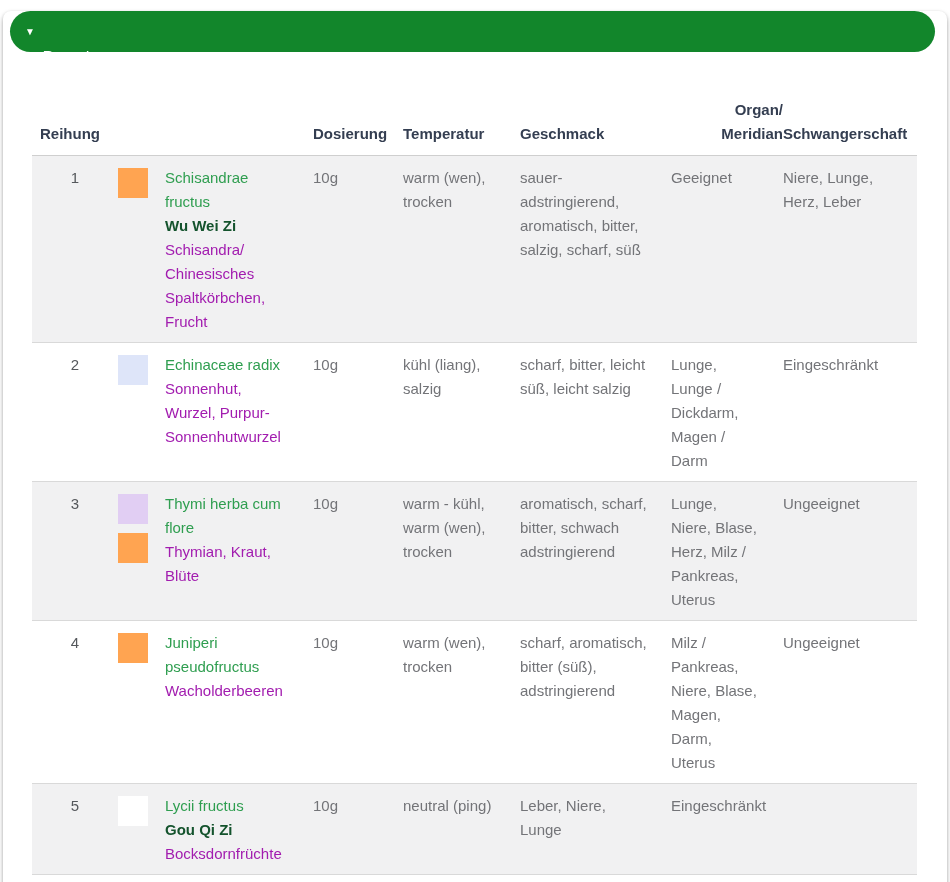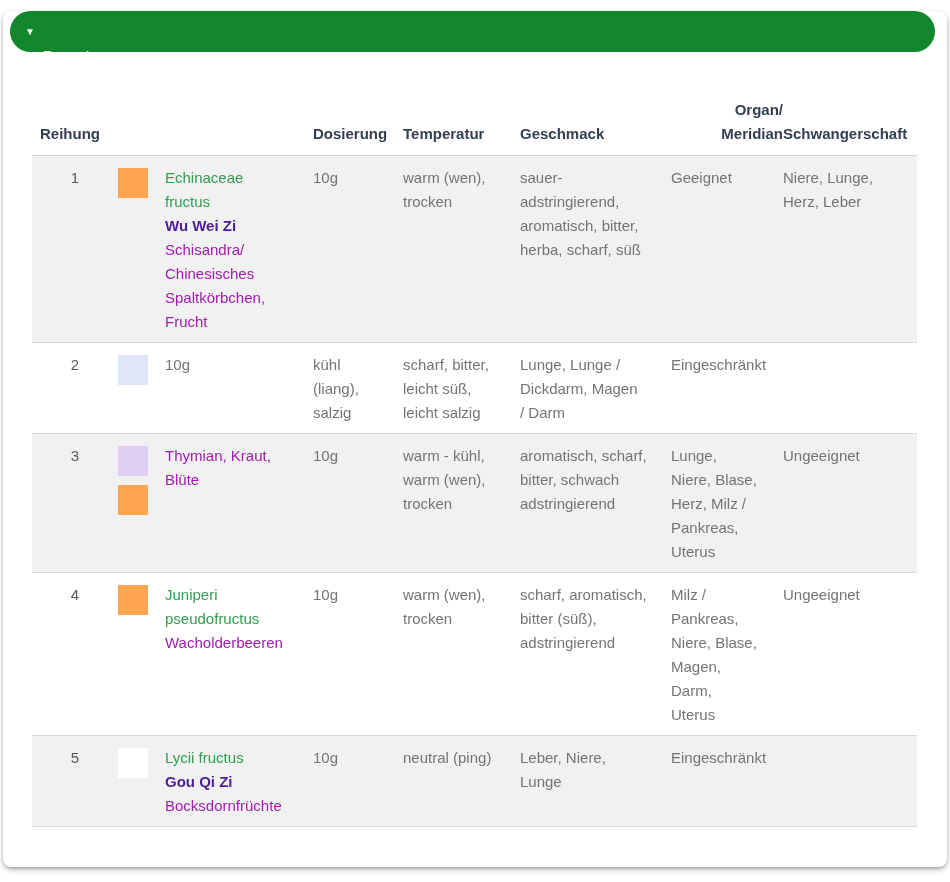--- a/index.html
+++ b/index.html
@@ -79,21 +79,21 @@
     margin-bottom: 9px;
   }
   .td-name { padding-right: 28px; }
   .herb-name {
     color: #2F9E50;
     text-decoration: none;
     display: block;
     cursor: pointer;
   }
   .pinyin {
-    color: #4c1d95;
+    color: #14532d;
     font-weight: 600;
   }
   .german { color: #a21caf; }
   .td-organ { padding-right: 26px; }
 </style>
 </head>
 <body>
 
 <div class="card">
 
@@ -116,50 +116,56 @@
       <div class="th">Schwangerschaft</div>
     </div>
 
     <div id="tbody">
   <div class="grid-row body-row zebra">
     <div class="td td-num">1</div>
     <div class="td td-swatch">
             <div class="swatch" style="background: rgb(255, 164, 81);"></div>
           </div>
     <div class="td td-name">
-      <a class="herb-name">Echinaceae fructus</a>
+      <a class="herb-name">Schisandrae fructus</a>
       <div class="pinyin">Wu Wei Zi</div>
       <div class="german">Schisandra/ Chinesisches Spaltkörbchen, Frucht</div>
     </div>
     <div class="td">10g</div>
     <div class="td">warm (wen), trocken</div>
-    <div class="td">sauer-adstringierend, aromatisch, bitter, herba, scharf, süß</div>
+    <div class="td">sauer-adstringierend, aromatisch, bitter, salzig, scharf, süß</div>
     <div class="td">Geeignet</div>
     <div class="td td-organ">Niere, Lunge, Herz, Leber</div>
   </div>
 
   <div class="grid-row body-row">
     <div class="td td-num">2</div>
     <div class="td td-swatch">
             <div class="swatch" style="background: rgb(222, 229, 249);"></div>
           </div>
+    <div class="td td-name">
+      <a class="herb-name">Echinaceae radix</a>
+
+      <div class="german">Sonnenhut, Wurzel, Purpur-Sonnenhutwurzel</div>
+    </div>
     <div class="td">10g</div>
     <div class="td">kühl (liang), salzig</div>
     <div class="td">scharf, bitter, leicht süß, leicht salzig</div>
     <div class="td td-organ">Lunge, Lunge / Dickdarm, Magen / Darm</div>
     <div class="td">Eingeschränkt</div>
   </div>
 
   <div class="grid-row body-row zebra">
     <div class="td td-num">3</div>
     <div class="td td-swatch">
             <div class="swatch" style="background: rgb(225, 206, 243);"></div>
             <div class="swatch" style="background: rgb(255, 164, 81);"></div>
           </div>
     <div class="td td-name">
+      <a class="herb-name">Thymi herba cum flore</a>
 
       <div class="german">Thymian, Kraut, Blüte</div>
     </div>
     <div class="td">10g</div>
     <div class="td">warm - kühl, warm (wen), trocken</div>
     <div class="td">aromatisch, scharf, bitter, schwach adstringierend</div>
     <div class="td td-organ">Lunge, Niere, Blase, Herz, Milz / Pankreas, Uterus</div>
     <div class="td">Ungeeignet</div>
   </div>
 

